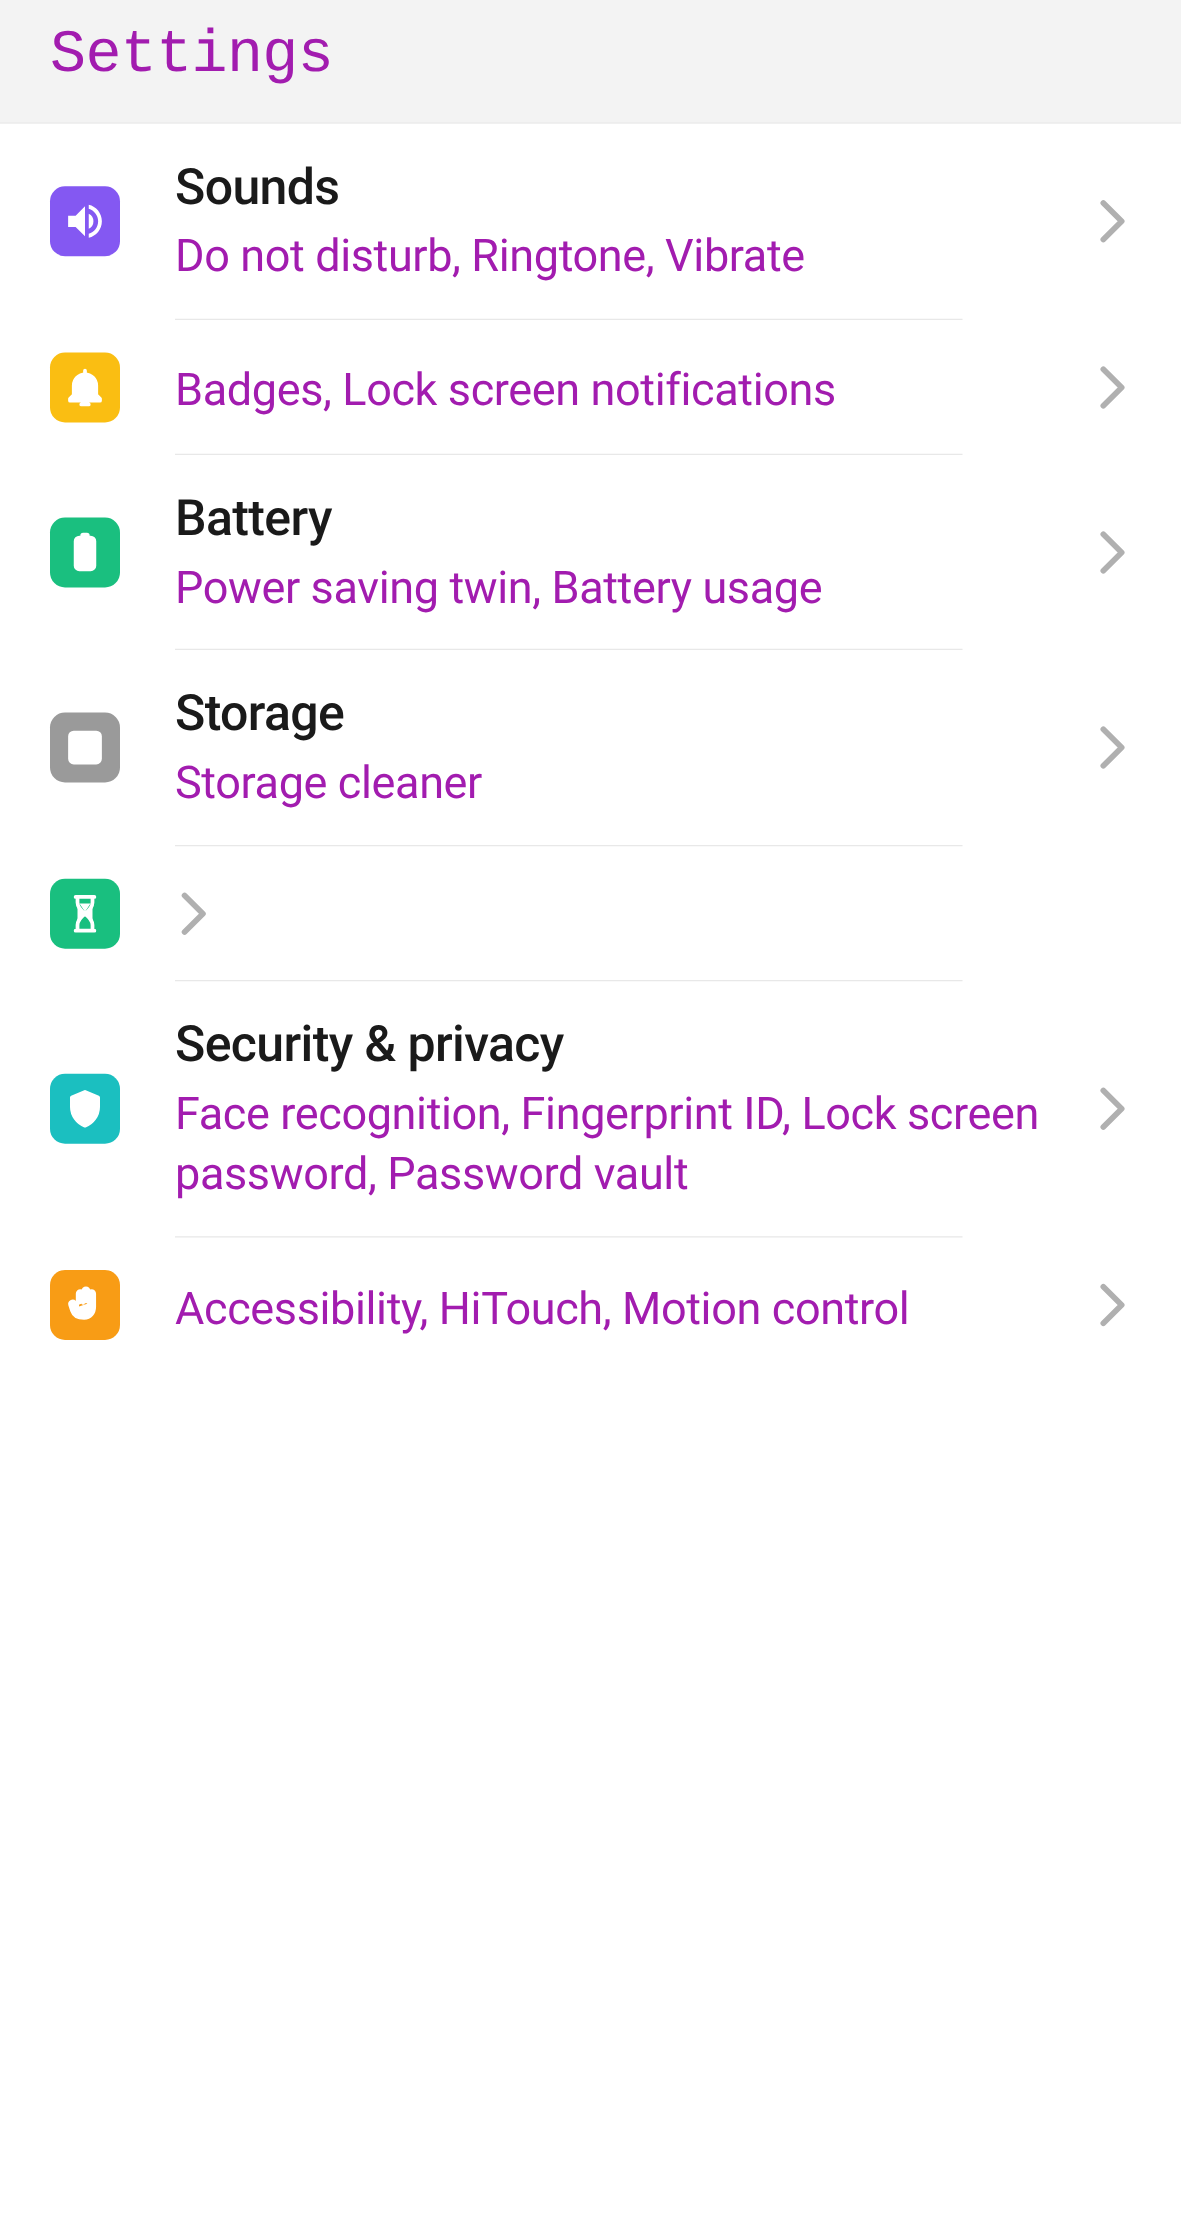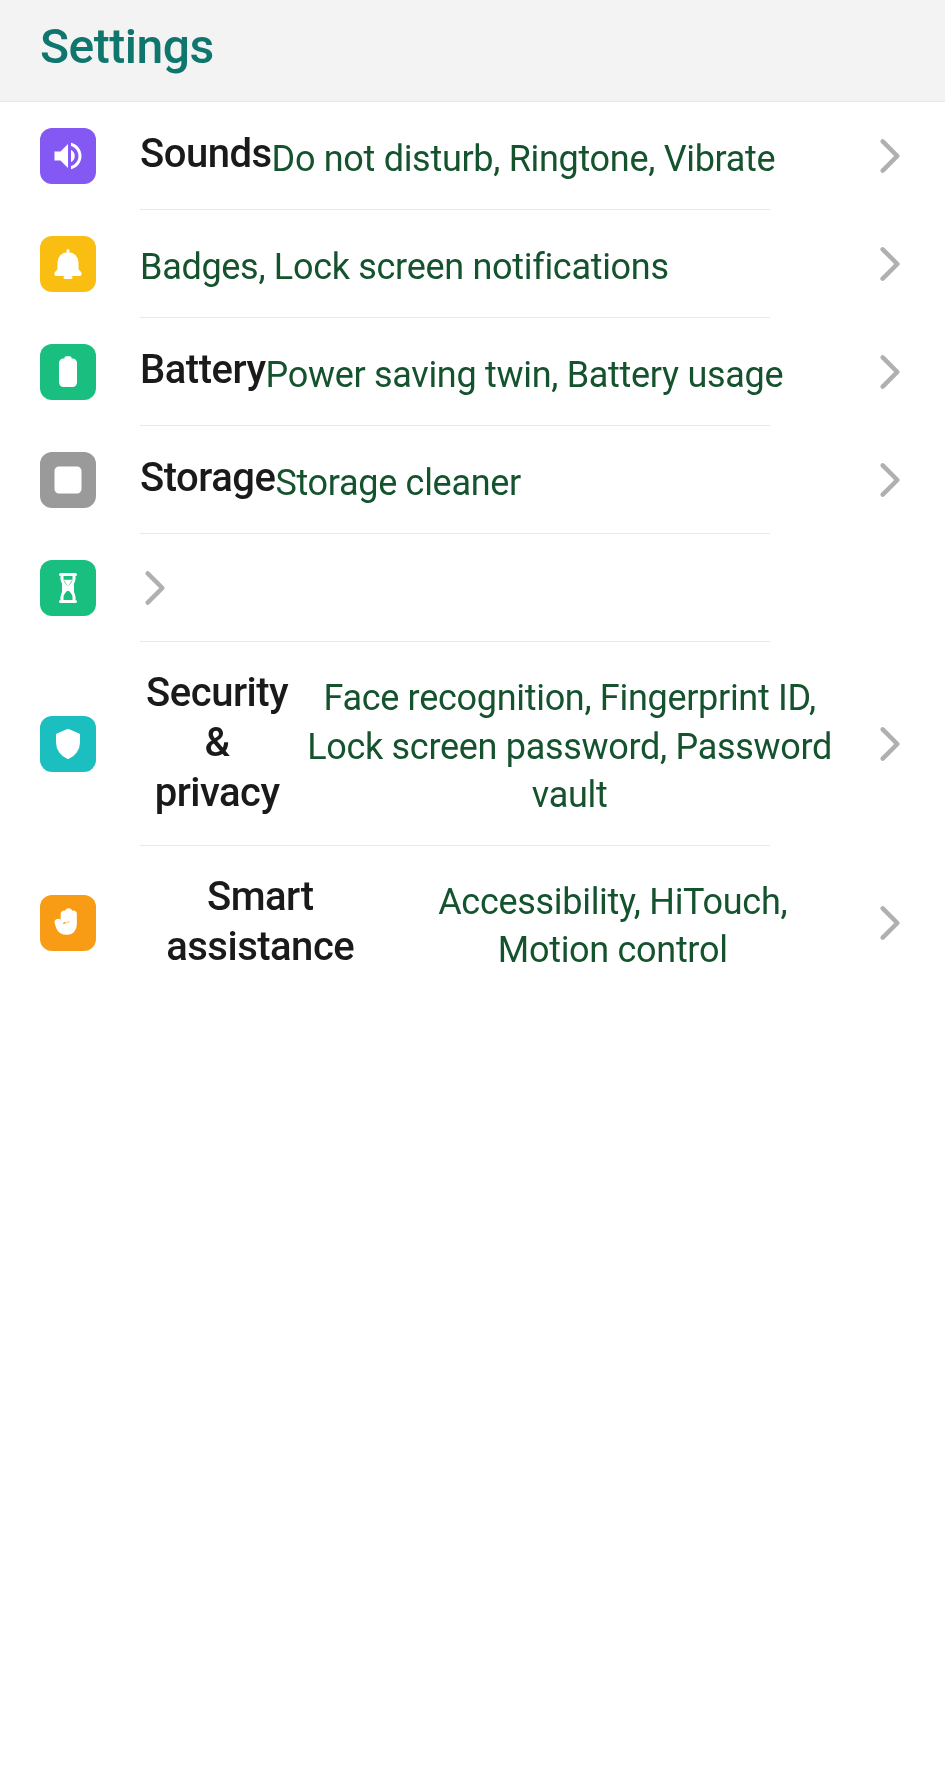--- a/index.html
+++ b/index.html
@@ -14,22 +14,23 @@
       padding-bottom: 200px;
     }
     .header {
       background: #f3f3f3;
       padding: 18px 40px 26px 40px;
       border-bottom: 1px solid #e8e8e8;
     }
     .header-title {
       font-size: 48px;
       font-weight: 500;
-      color: #0f766e;
+      color: #a21caf;
       letter-spacing: -0.5px;
+      font-family: Liberation Mono, monospace;
     }
     .list {
       background: #ffffff;
     }
     .row {
       display: flex;
       align-items: center;
       padding: 26px 40px 26px 40px;
       position: relative;
     }
@@ -48,33 +49,33 @@
       display: flex;
       align-items: center;
       justify-content: center;
       flex-shrink: 0;
       margin-right: 44px;
       align-self: center;
     }
     .text-col {
       flex: 1;
       display: flex;
+      flex-direction: column;
       padding-right: 30px;
-      text-align: center;
     }
     .row-title {
       font-size: 40px;
       font-weight: 500;
       color: #1a1a1a;
       line-height: 1.25;
       letter-spacing: -0.5px;
     }
     .row-sub {
       font-size: 36px;
-      color: #14532d;
+      color: #a21caf;
       line-height: 1.35;
       margin-top: 6px;
       letter-spacing: -0.3px;
     }
     .chevron {
       width: 30px;
       height: 50px;
       flex-shrink: 0;
       display: flex;
       align-items: center;
@@ -231,21 +232,20 @@
     <div class="row-divider"></div>
   </div>
 
   <div class="row">
     <div class="icon-box ic-smart">
       <svg viewBox="0 0 24 24" fill="none">
           <path d="M8 12V6a1.5 1.5 0 0 1 3 0v5M11 11V4.5a1.5 1.5 0 0 1 3 0V11M14 11V6a1.5 1.5 0 0 1 3 0v7c0 3-2 6-5.5 6S6 18 5 15l-1-3a1.5 1.5 0 0 1 2.5-1.5L8 13" stroke="#fff" stroke-width="1.8" stroke-linecap="round" stroke-linejoin="round"></path>
         </svg>
     </div>
     <div class="text-col">
-      <div class="row-title">Smart assistance</div>
       <div class="row-sub">Accessibility, HiTouch, Motion control</div>
     </div>
     <div class="chevron">
       <svg viewBox="0 0 12 20" fill="none">
           <path d="M2 2l8 8-8 8" stroke="currentColor" stroke-width="2.5" stroke-linecap="round" stroke-linejoin="round"></path>
         </svg>
     </div>
   </div>
 
 </div>

